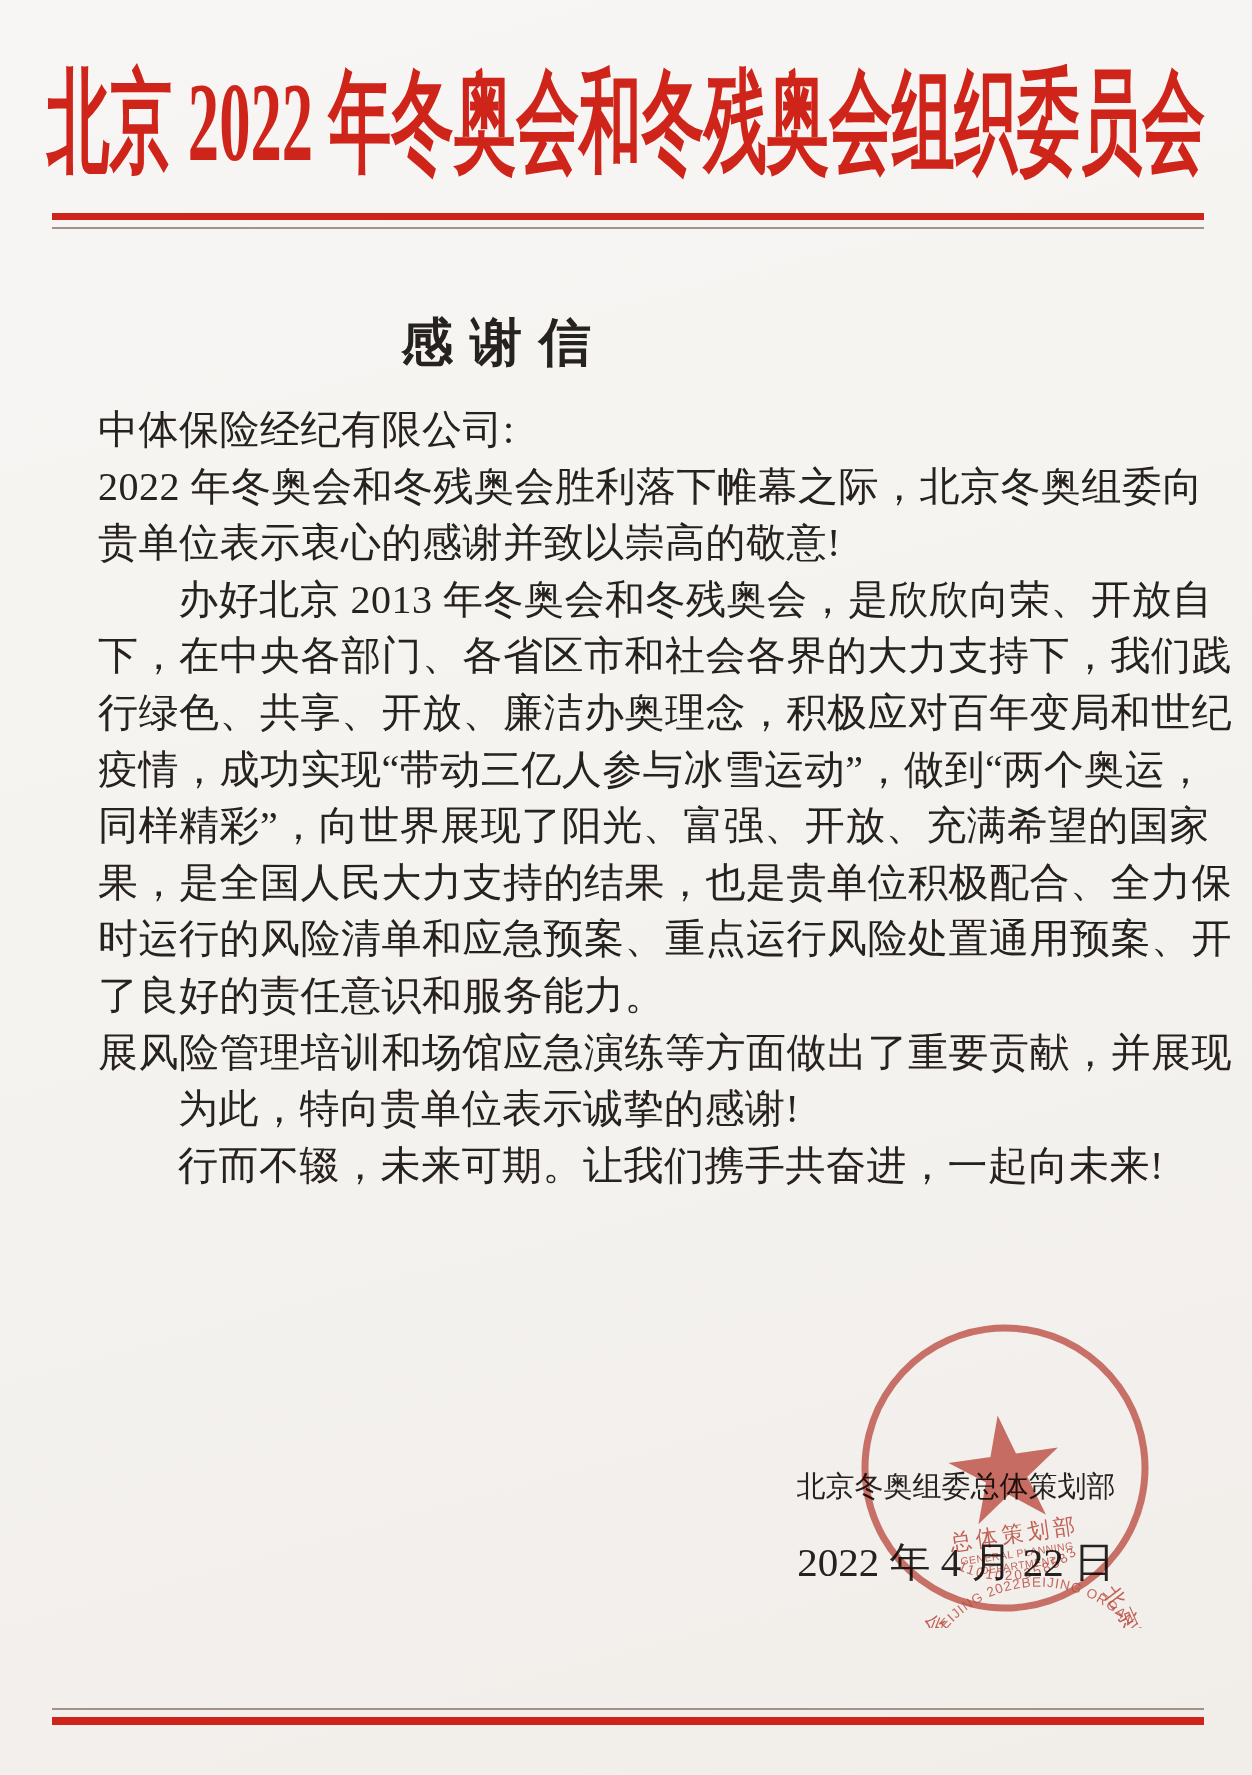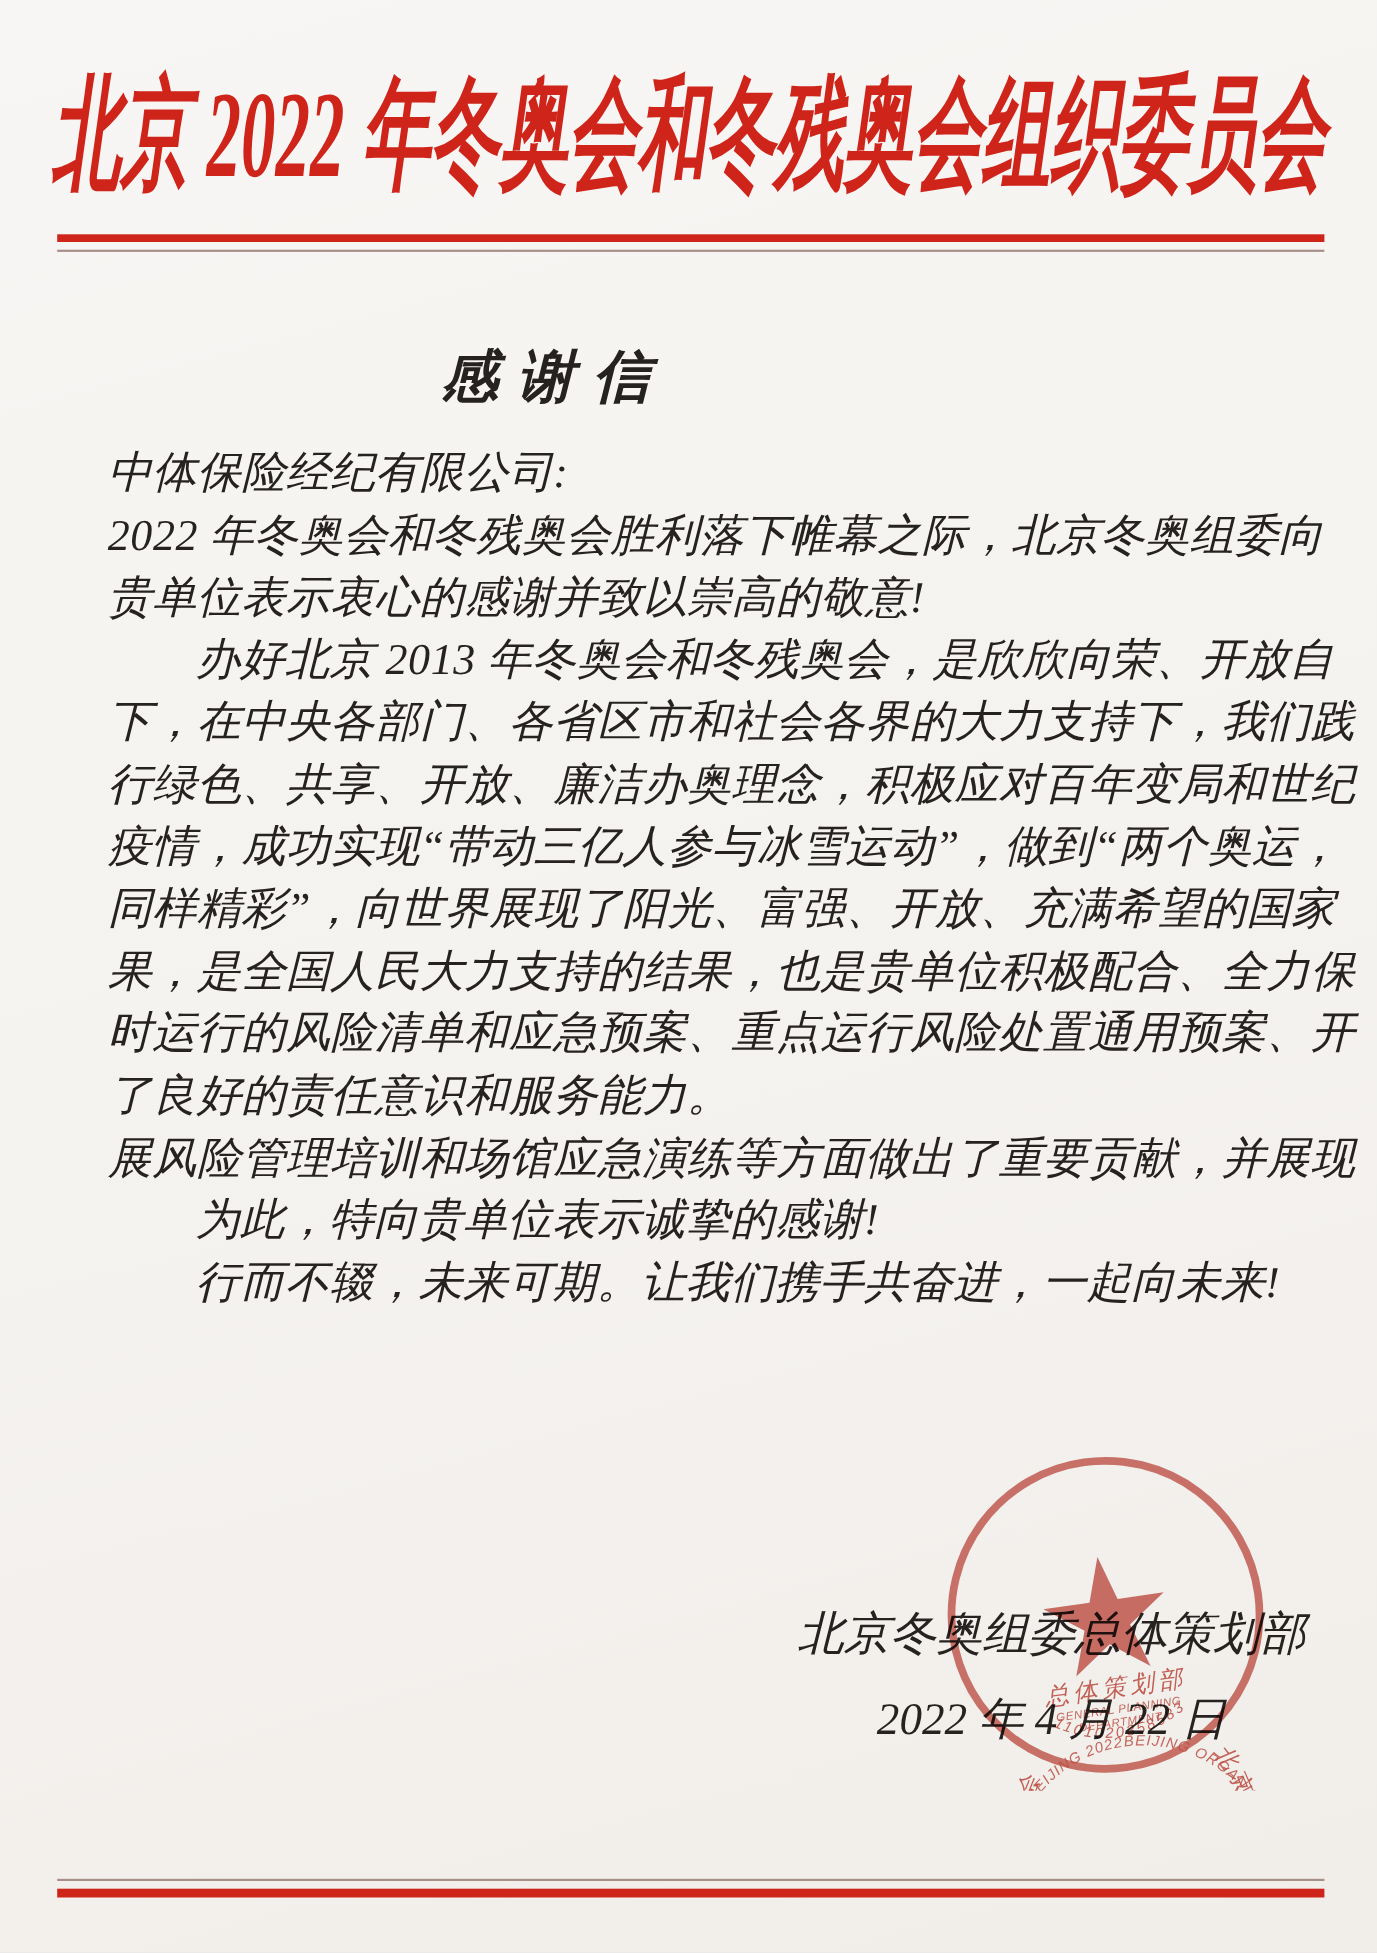--- a/index.html
+++ b/index.html
@@ -11,21 +11,20 @@
   }
   html,body{margin:0;padding:0;background:#e8e6e3;}
   .page{
     position:relative;
     width:1252px;height:1775px;
     margin:0 auto;
     background:linear-gradient(165deg,#f8f6f4 0%,var(--paper) 45%,#f1eeea 100%);
     overflow:hidden;
     font-family:"Liberation Serif","DejaVu Serif",serif;
     color:var(--ink);
-    font-style:italic;
   }
   .org-title-svg{position:absolute;top:18px;left:0;}
   .org-title-svg text{font-family:"Liberation Serif","DejaVu Serif",serif;font-weight:bold;}
   .rule{position:absolute;left:52px;width:1152px;}
   .rule-top-thick{top:213px;height:7px;background:var(--red);}
   .rule-top-thin{top:227px;height:2px;background:var(--rule-thin);}
   .rule-bottom-thin{top:1708px;height:2px;background:var(--rule-thin);}
   .rule-bottom-thick{top:1717px;height:8px;background:var(--red);}
   .title{
     position:absolute;top:308px;left:0;width:994px;
@@ -37,21 +36,21 @@
     position:absolute;top:402px;left:98px;width:1058px;
     font-size:40px;line-height:56.6px;
     letter-spacing:0.5px;
   }
   .body .line{white-space:nowrap;}
   .body .line.indent{text-indent:80px;}
   .closing{
     position:absolute;top:1460px;right:62px;width:468px;
     text-align:center;
   }
-  .signature{font-size:42px;line-height:52px;white-space:nowrap;}
+  .signature{font-size:29px;line-height:52px;white-space:nowrap;}
   .date{font-size:41px;line-height:52px;margin-top:24px;white-space:nowrap;}
   .seal{
     position:absolute;top:1308px;left:845px;
     mix-blend-mode:multiply;
     opacity:.93;
   }
   .seal text{font-family:"Liberation Sans","DejaVu Sans",sans-serif;}
   .seal .ring{stroke:var(--seal);fill:none;}
   .seal .ink{fill:var(--seal);}
 </style>

